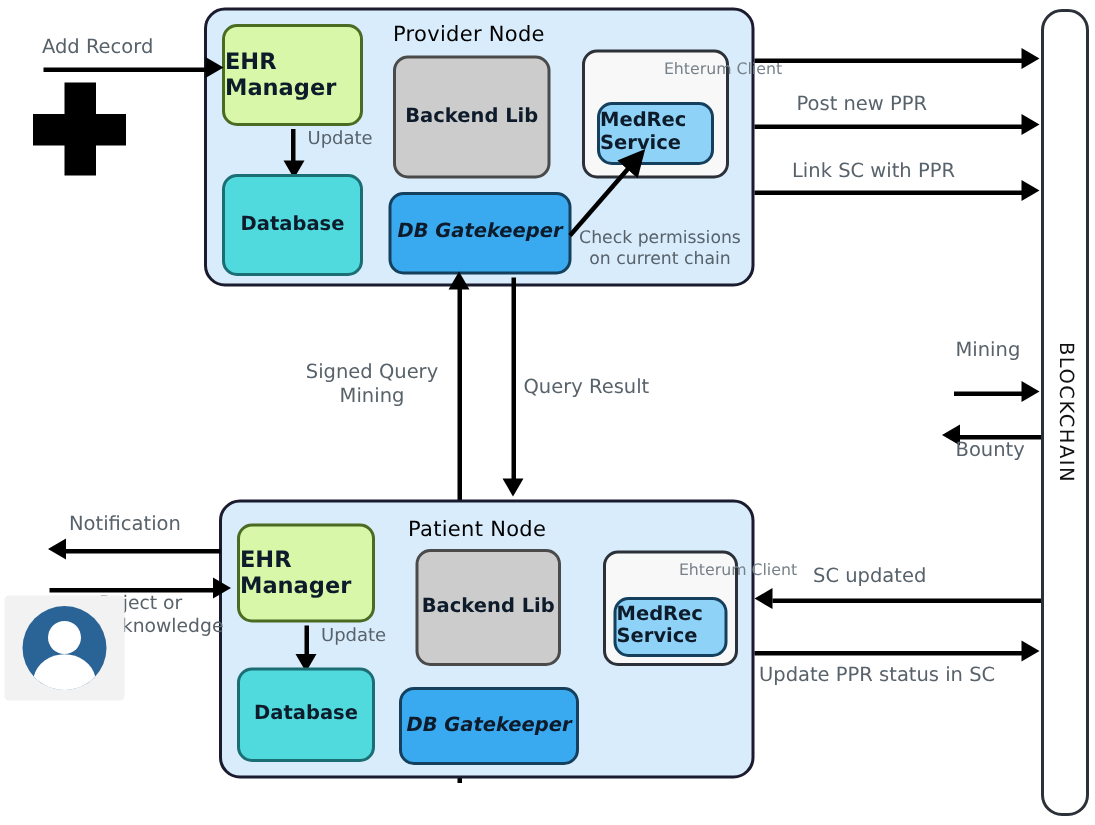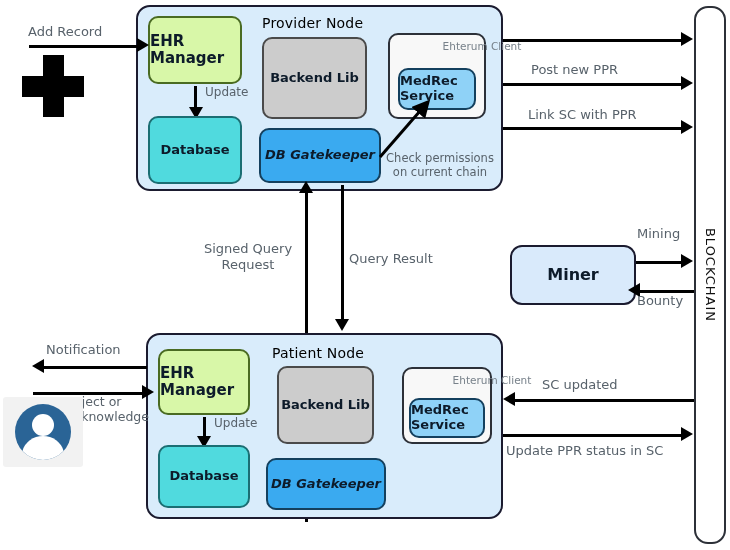--- a/index.html
+++ b/index.html
@@ -176,29 +176,26 @@
   <div class="elabel" style="left:531px;top:62px;">Post new PPR</div>
   <div class="hline" style="left:503px;top:83px;width:180px;"></div>
   <div class="arrow right" style="left:681px;top:76px;"></div>
 
   <div class="elabel" style="left:528px;top:107px;">Link SC with PPR</div>
   <div class="hline" style="left:503px;top:127px;width:180px;"></div>
   <div class="arrow right" style="left:681px;top:120px;"></div>
 
   <div class="vline" style="left:305px;top:192px;height:330px;"></div>
   <div class="arrow up" style="left:299px;top:181px;"></div>
-  <div class="elabel wrap" style="left:198px;top:241px;width:100px;">Signed Query Request</div>
+  <div class="elabel wrap" style="left:198px;top:241px;width:100px;">Signed Query Mining</div>
 
   <div class="vline" style="left:341px;top:185px;height:136px;"></div>
   <div class="arrow down" style="left:335px;top:319px;"></div>
   <div class="elabel" style="left:349px;top:251px;">Query Result</div>
 
-  <div class="box blue-pale" style="left:510px;top:245px;width:126px;height:60px;border-radius:12px;">
-    <span style="font-size:16px;">Miner</span>
-  </div>
 
   <div class="elabel" style="left:637px;top:226px;">Mining</div>
   <div class="hline" style="left:636px;top:261px;width:47px;"></div>
   <div class="arrow right" style="left:681px;top:254px;"></div>
 
   <div class="hline" style="left:640px;top:290px;width:54px;"></div>
   <div class="arrow left" style="left:628px;top:283px;"></div>
   <div class="elabel" style="left:637px;top:293px;">Bounty</div>
 
   <div class="node" style="left:146px;top:333px;width:357px;height:186px;">

